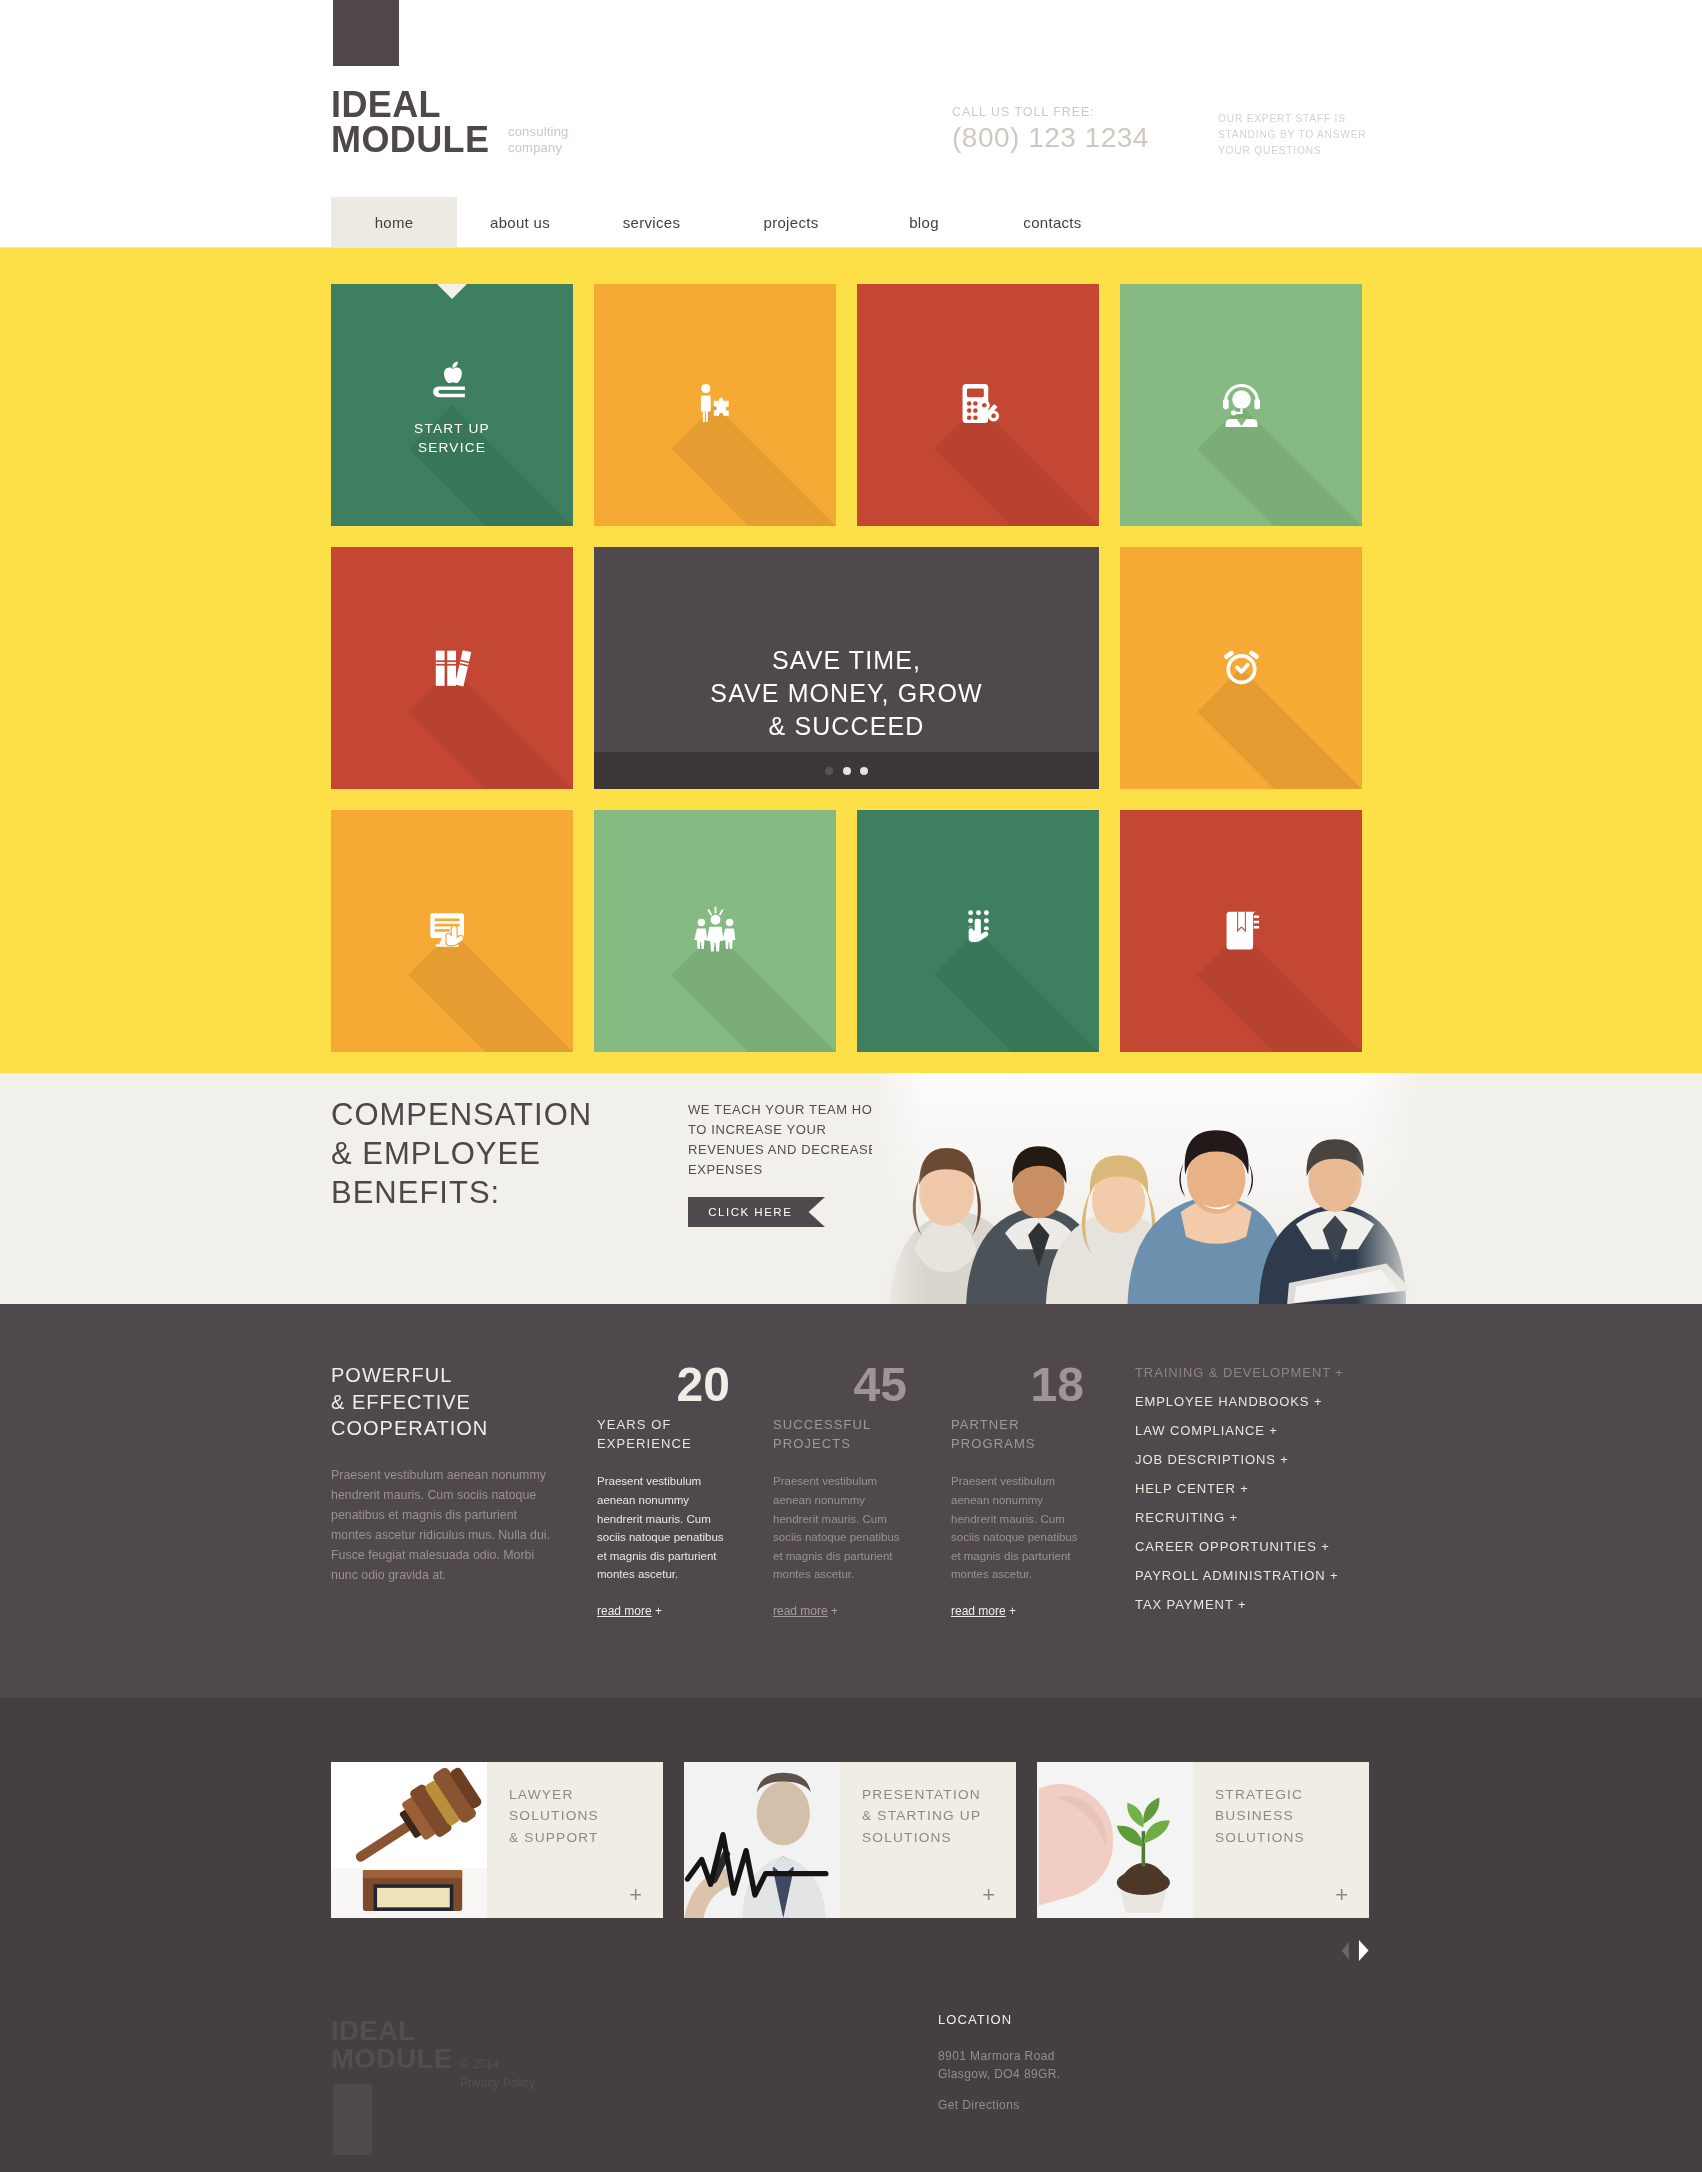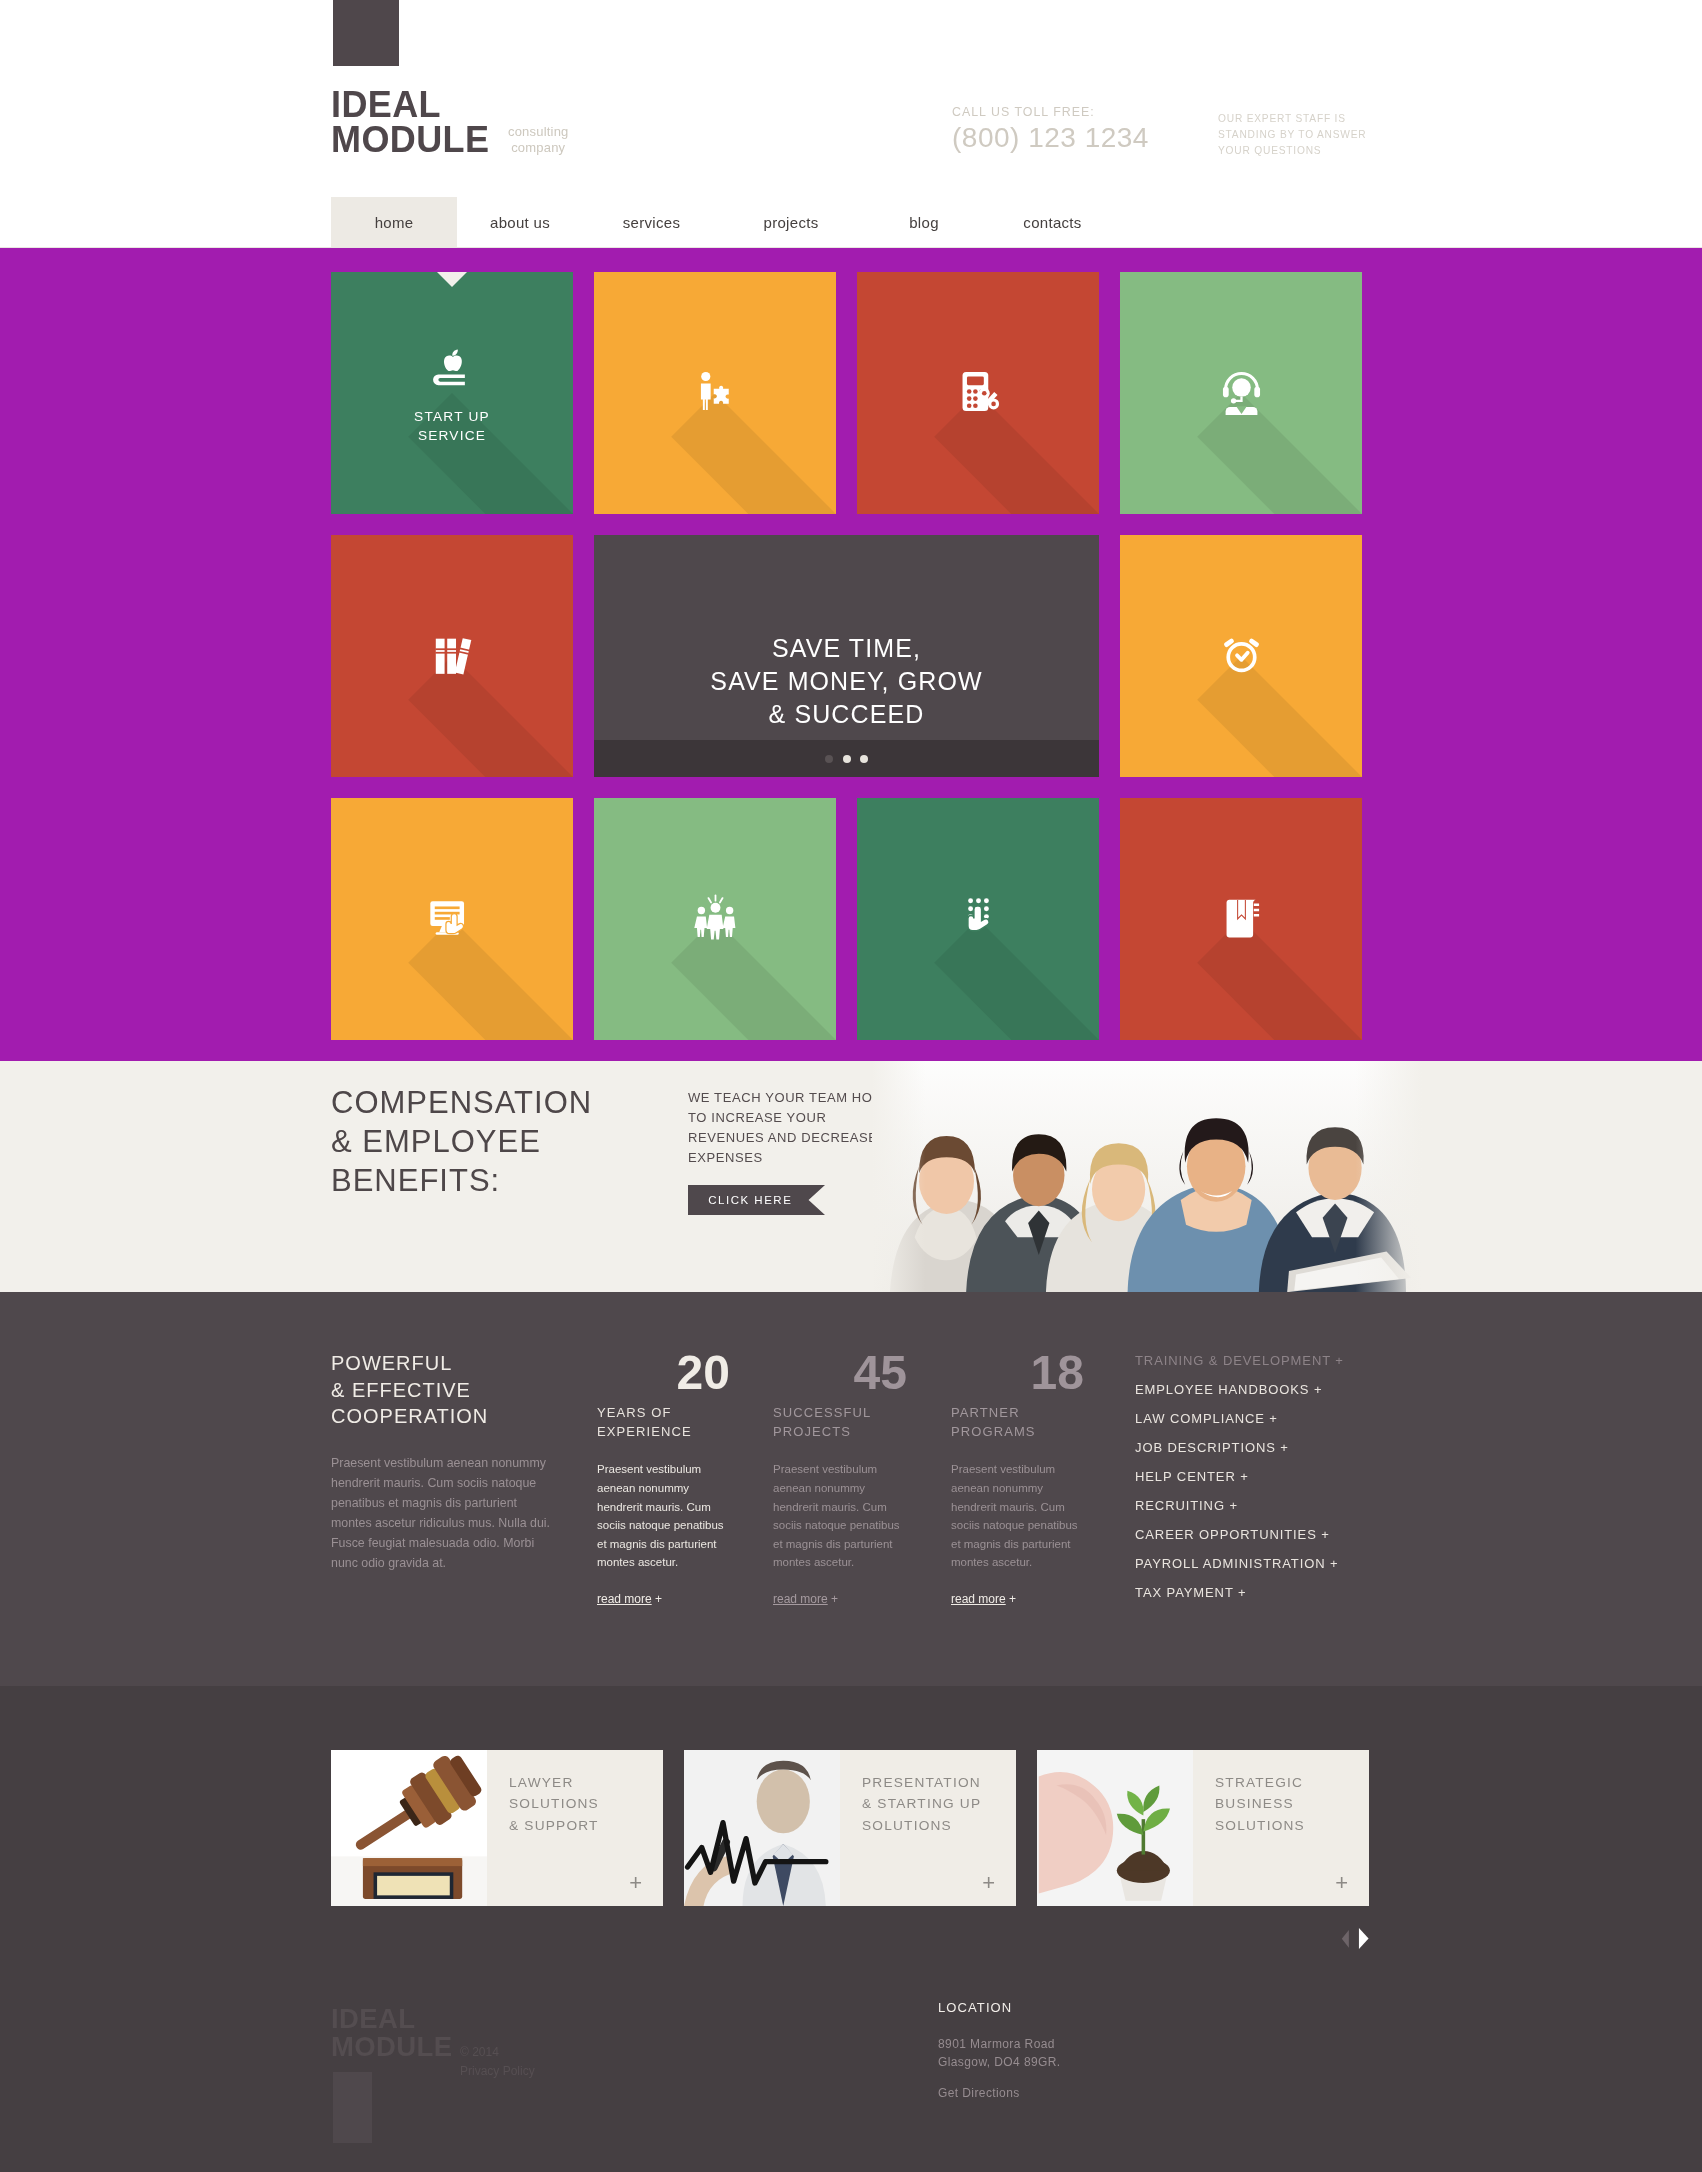--- a/index.html
+++ b/index.html
@@ -17,21 +17,21 @@
   .logo-square { width: 66px; height: 66px; background: #4f474b; margin-left: 1.8px; }
   .logo-name { margin-top: 22px; }
   .logo-name .ln {
     font-size: 36px; font-weight: bold; color: #4f474b;
     letter-spacing: 0.4px; line-height: 0.96; display: block;
     font-family: "Liberation Sans", sans-serif;
   }
   .logo-row { display: flex; align-items: flex-end; }
   .logo-tag {
     color: #cdc8be; font-size: 13px; line-height: 1.28;
-    margin-left: 18.6px; margin-bottom: 0; letter-spacing: 0.2px; text-align: center;
+    margin-left: 18.6px; margin-bottom: 0; letter-spacing: 0.2px;
   }
 
   .call-block { position: absolute; left: 621px; top: 105px; }
   .call-label { color: #cfcac1; font-size: 12.4px; letter-spacing: 1px; }
   .call-number { color: #cfcac1; font-size: 28px; letter-spacing: 0.5px; margin-top: 5.3px; line-height: 1; }
   .expert-block {
     position: absolute; left: 887px; top: 111px;
     color: #d6d2ca; font-size: 10.2px; letter-spacing: 0.8px; line-height: 1.58;
   }
 
@@ -44,21 +44,21 @@
     cursor: pointer; padding: 0 1.8px;
   }
   .nav-item.first { width: 126px; background: #edeae4; }
   .nav-item.n1 { width: 126px; }
   .nav-item.n2 { width: 137px; }
   .nav-item.n3 { width: 142px; }
   .nav-item.n4 { width: 124px; }
   .nav-item.n5 { width: 133px; }
 
   
-  .tiles-section { background: #a21caf; padding-top: 24px; padding-bottom: 21px; }
+  .tiles-section { background: #fde047; padding-top: 36px; padding-bottom: 21px; }
   .tile-grid { width: 1040px; margin: 0 auto; display: flex; flex-wrap: wrap; gap: 21px; }
   .tile {
     width: 242px; height: 242px; position: relative; overflow: hidden;
     cursor: pointer; display: flex; flex-direction: column;
     align-items: center; justify-content: center;
   }
   .tile .shadow {
     position: absolute; left: 50%; top: 50%;
     width: 372px; height: 62px;
     transform: rotate(45deg); transform-origin: 0 0;

